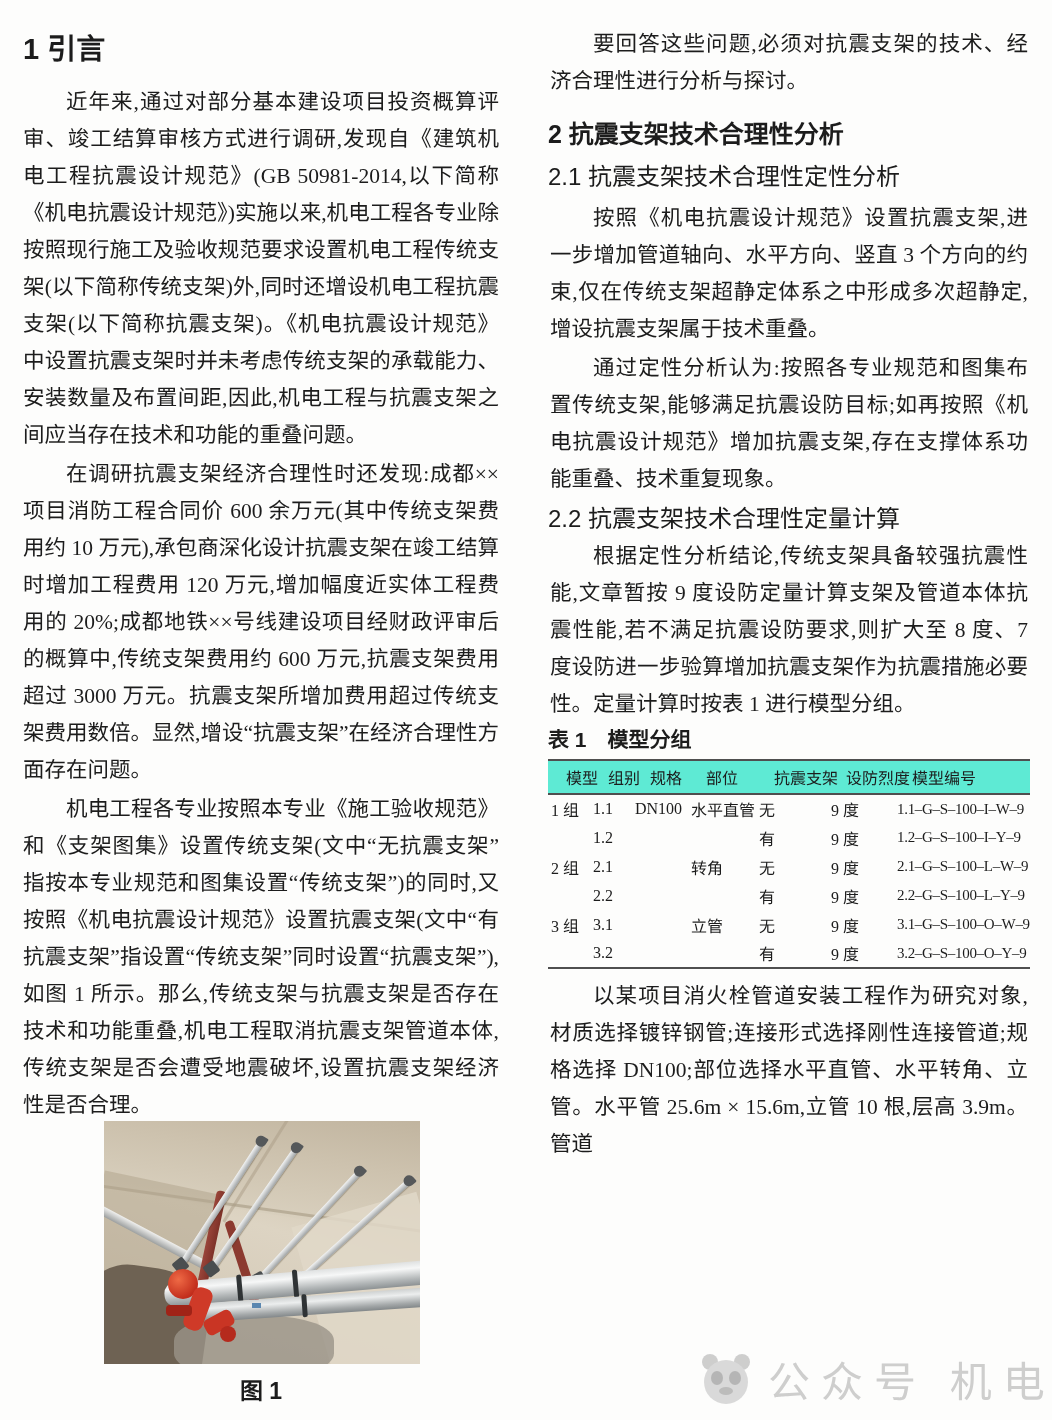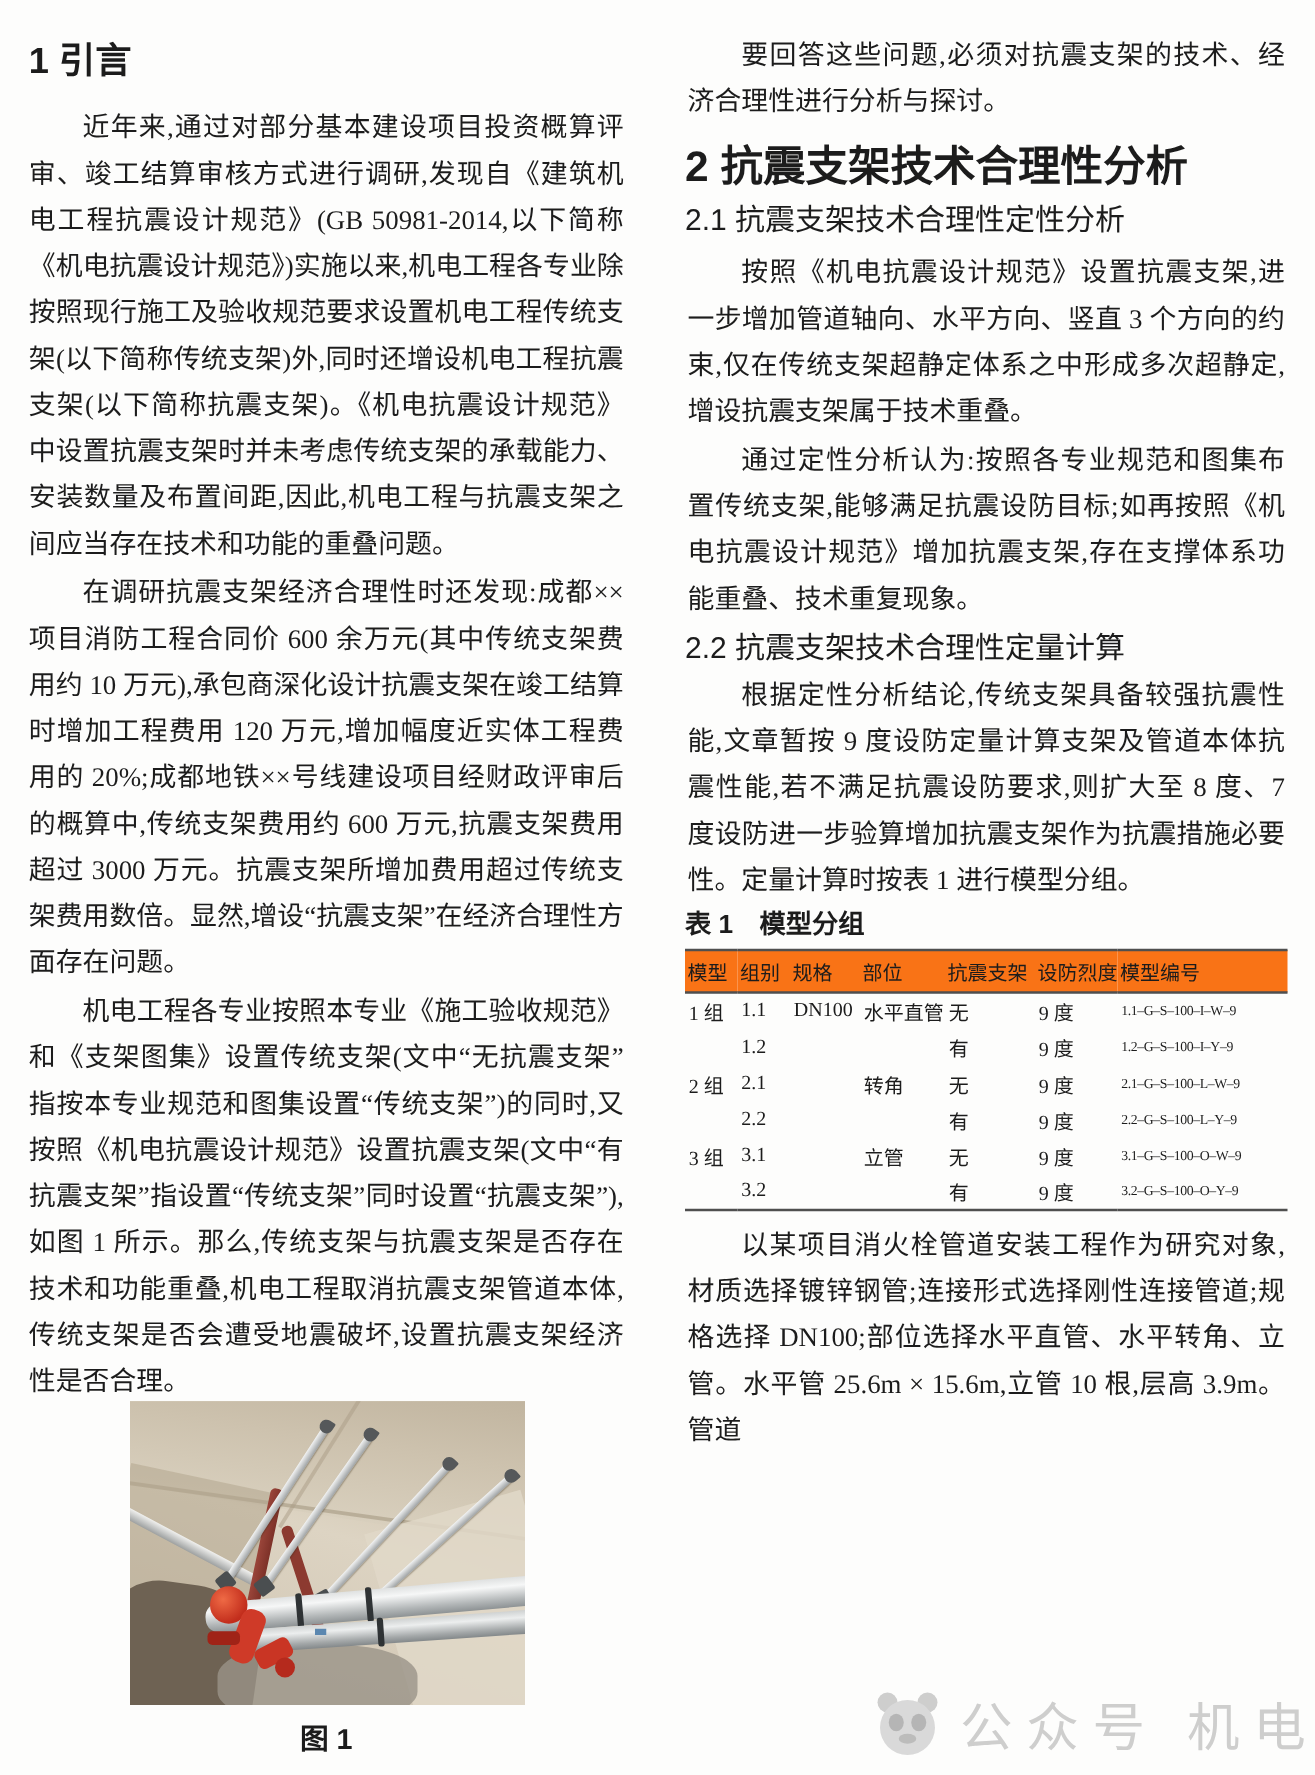--- a/index.html
+++ b/index.html
@@ -29,49 +29,49 @@
   .para {
     margin:2px; text-indent:2em;
     font-size:21.5px; line-height:37px;
     text-align:justify; text-justify:inter-ideograph;
   }
   .h-lvl1 {
     margin:8px 0 20px 2px;
     font-family:"Liberation Sans","DejaVu Sans",sans-serif;
     font-weight:bold; font-size:29px; line-height:30px;
   }
-  .h-lvl1.right { margin:18px 0 0 0; font-size:34px; line-height:32px; }
+  .h-lvl1.right { margin:18px 0 0 0; font-size:25px; line-height:32px; }
   .h-lvl2 {
     font-family:"Liberation Sans","DejaVu Sans",sans-serif;
     font-weight:normal; font-size:24px; line-height:28px;
     margin:13px 0 9px 0;
   }
   .h-lvl2.tight { margin:7px 0 5px 0; }
 
   
   .table-caption {
     margin:5px 0 7px 0; text-align:left;
     font-family:"Liberation Sans","DejaVu Sans",sans-serif;
     font-weight:bold; font-size:21px; line-height:24px;
   }
   table.model-table {
     width:100%; border-collapse:collapse; table-layout:fixed;
     border-top:2px solid #4f4f4f; border-bottom:2px solid #4f4f4f;
     font-size:16px;
   }
   table.model-table th {
-    background:#f97316; border-bottom:2px solid #4f4f4f;
+    background:#5eead4; border-bottom:2px solid #4f4f4f;
     font-weight:normal; text-align:left;
-    height:34px; padding:2px 0 2px 2px; white-space:nowrap;
+    height:34px; padding:2px 0 2px 18px; white-space:nowrap;
   }
   table.model-table td {
     text-align:left; height:29px; padding:2px 0 2px 3px;
     white-space:nowrap; overflow:visible;font-family:Liberation Serif, serif;
   }
-  table.model-table td.code { font-size:11px; letter-spacing:-0.3px; }
+  table.model-table td.code { font-size:15px; letter-spacing:-0.3px; }
 
   
   .figure-photo {
     position:absolute; left:104px; top:1121px;
     width:316px; height:243px; overflow:hidden; z-index:2;
     background:linear-gradient(16deg,#cec3b0 0%,#d6ccba 30%,#ddd4c3 55%,#d2c7b2 75%,#c6baa3 100%);
   }
   .ph { position:absolute; }
   .slab-top { left:-30px; top:-55px; width:430px; height:150px;
     transform:rotate(9deg);

